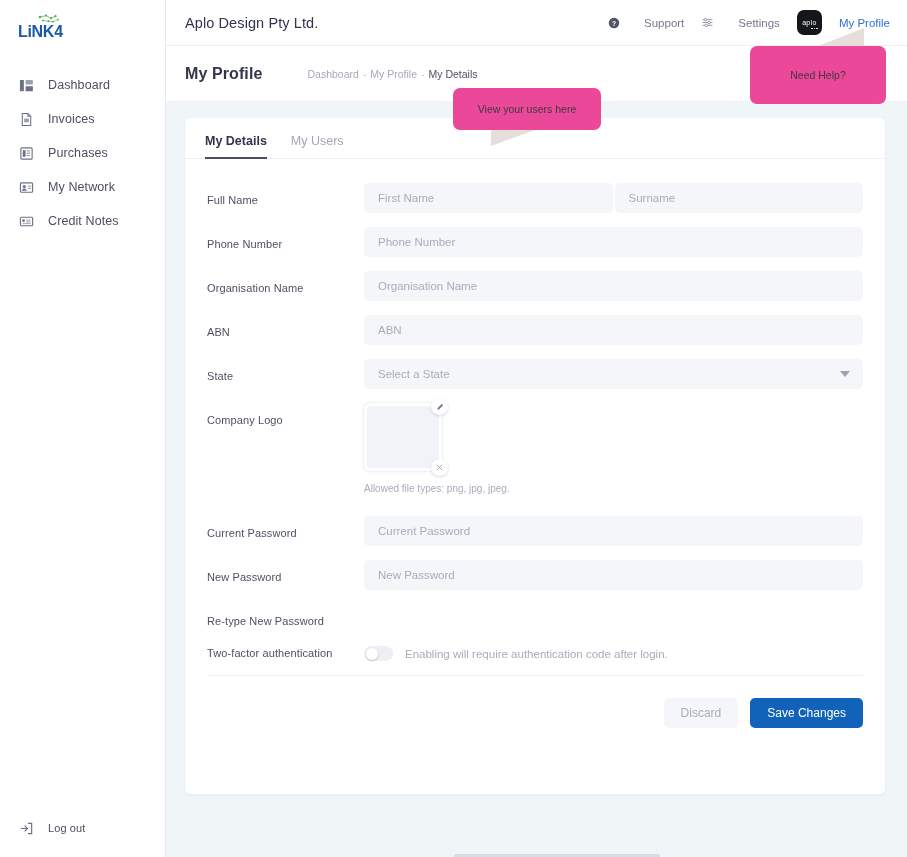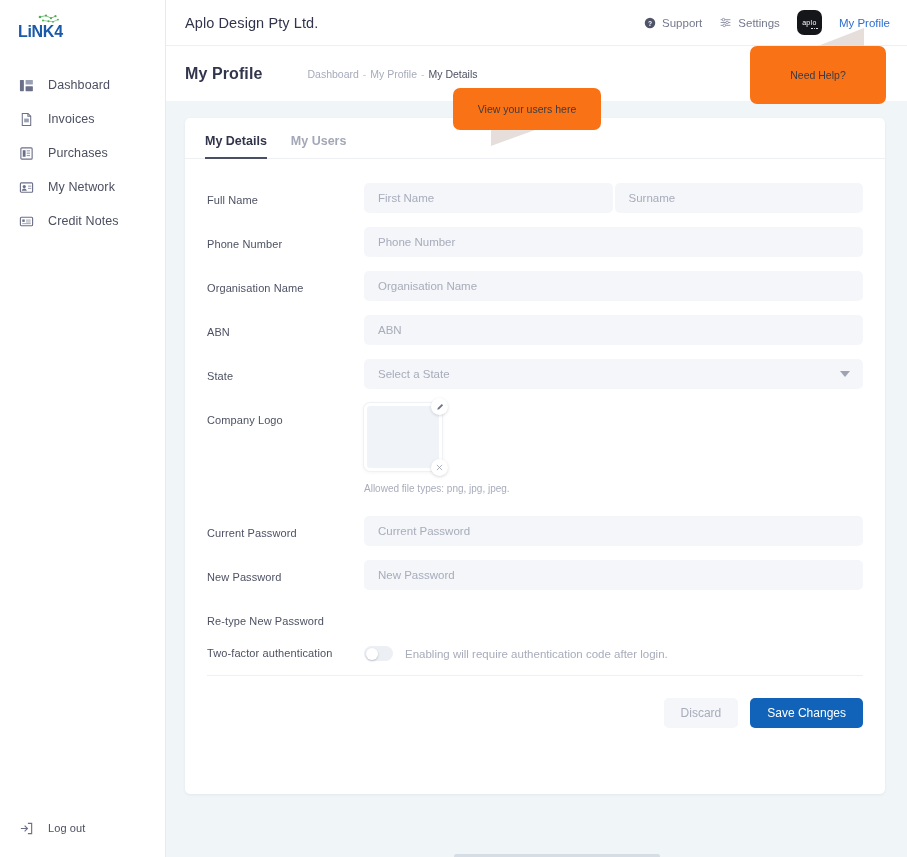--- a/index.html
+++ b/index.html
@@ -44,21 +44,21 @@
 
   .topbar {
     height: 46px; background: #fff;
     display: flex; align-items: center;
     padding: 0 17px 0 19px;
     border-bottom: 1px solid #edeff2;
     position: relative; z-index: 3;
   }
   .org-title { font-size: 14.5px; color: #31344b; letter-spacing: .1px; }
   .topbar-right { margin-left: auto; display: flex; align-items: center; gap: 17px; }
-  .tb-link { display: flex; align-items: center; gap: 6px; cursor: pointer; }
+  .tb-link { display: flex; align-items: center; gap: 24px; cursor: pointer; }
   .tb-text { font-size: 11.5px; color: #74788d; }
   .avatar {
     width: 25px; height: 25px; border-radius: 7px; background: #15161a;
     display: flex; align-items: center; justify-content: center;
     color: #fff; font-size: 7px; letter-spacing: .3px; cursor: pointer;
     overflow: hidden; position: relative;
   }
   .avatar-dots { position:absolute; right:4px; bottom:6px; display:flex; gap:1px; }
   .avatar-dots i { width:1.5px;height:1.5px;background:#fff;border-radius:50%;display:block; }
   .profile-link { font-size: 11.5px; color: #2f6fd0; cursor: pointer; }
@@ -78,21 +78,21 @@
   .content { padding: 17px 22px 0 19px; position: relative; z-index: 1; }
   .card {
     background: #fff; border-radius: 5px;
     box-shadow: 0 1px 3px rgba(40,50,80,.07);
     padding: 0 0 26px 0;
     min-height: 676px;
   }
   .tabs { display: flex; gap: 24px; padding: 16px 0 0 20px; border-bottom: 1px solid #eef0f3; }
   .tab {
     font-size: 12.5px; color: #a3a7b7; padding-bottom: 9px; cursor: pointer;
-    border-bottom: 2px solid transparent; margin-bottom: -1px; font-weight: bold;
+    border-bottom: 2px solid transparent; margin-bottom: -1px;
   }
   .tab.active { color: #31344b; font-weight: bold; border-bottom-color: #4a4e63; }
 
   .form { padding: 24px 22px 0 22px; }
   .row { display: flex; align-items: flex-start; margin-bottom: 14px; }
   .row .lbl {
     width: 157px; flex: 0 0 157px; font-size: 11px; color: #4d5163;
     padding-top: 11px; letter-spacing: .1px;
   }
   .fields { flex: 1 1 auto; display: flex; gap: 2px; }
@@ -143,21 +143,21 @@
 
   .divider { border-top: 1px solid #eef0f3; margin: 14px 22px 0 22px; }
   .actions { display: flex; justify-content: flex-end; gap: 12px; padding: 22px 22px 0 0; }
   .btn { border: none; border-radius: 5px; height: 30px; padding: 0 17px;
          font-size: 12px; cursor: pointer; font-family: "Liberation Sans", sans-serif; }
   .btn-discard { background: #f4f6f9; color: #a8acbb; }
   .btn-save { background: #1063b8; color: #fff; }
 
   
   .tip {
-    position: absolute; background: #f97316; color: #3b3b42;
+    position: absolute; background: #ec4899; color: #3b3b42;
     font-size: 10.5px; display: flex; align-items: center; justify-content: center;
     border-radius: 7px; z-index: 9; text-align: center;
   }
   .tip .tail { position: absolute; width: 0; height: 0; }
   .tip-help { left: 584px; top: 46px; width: 136px; height: 58px; }
   .tip-help .tail {
     top: -18px; right: 22px;
     border-left: 46px solid transparent;
     border-bottom: 18px solid #e5dedb;
   }

